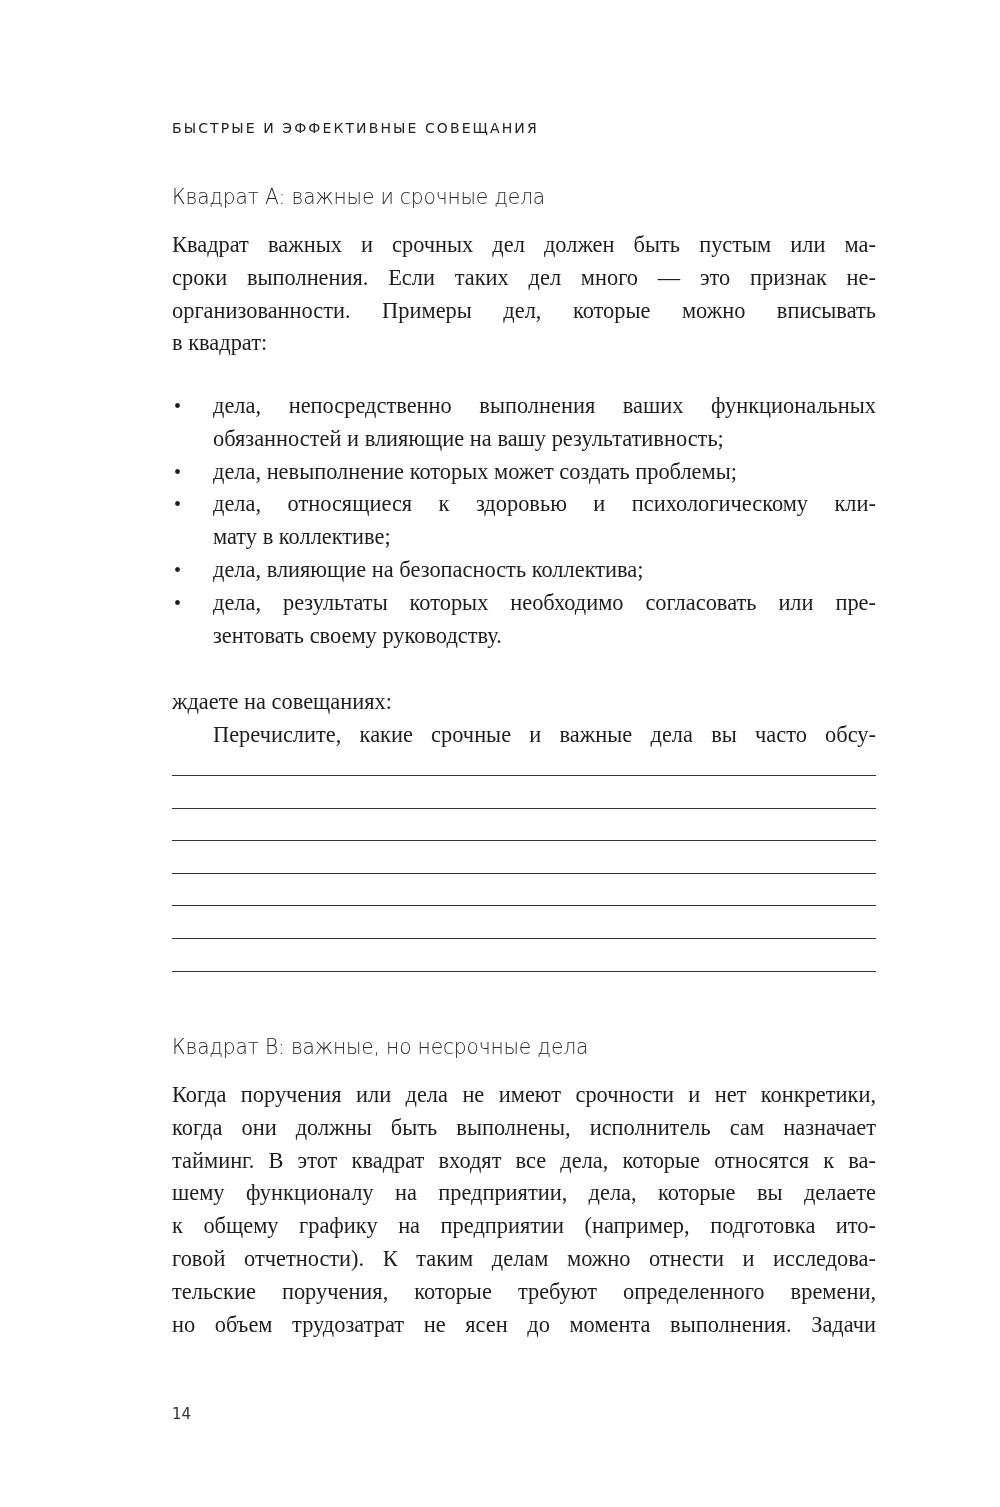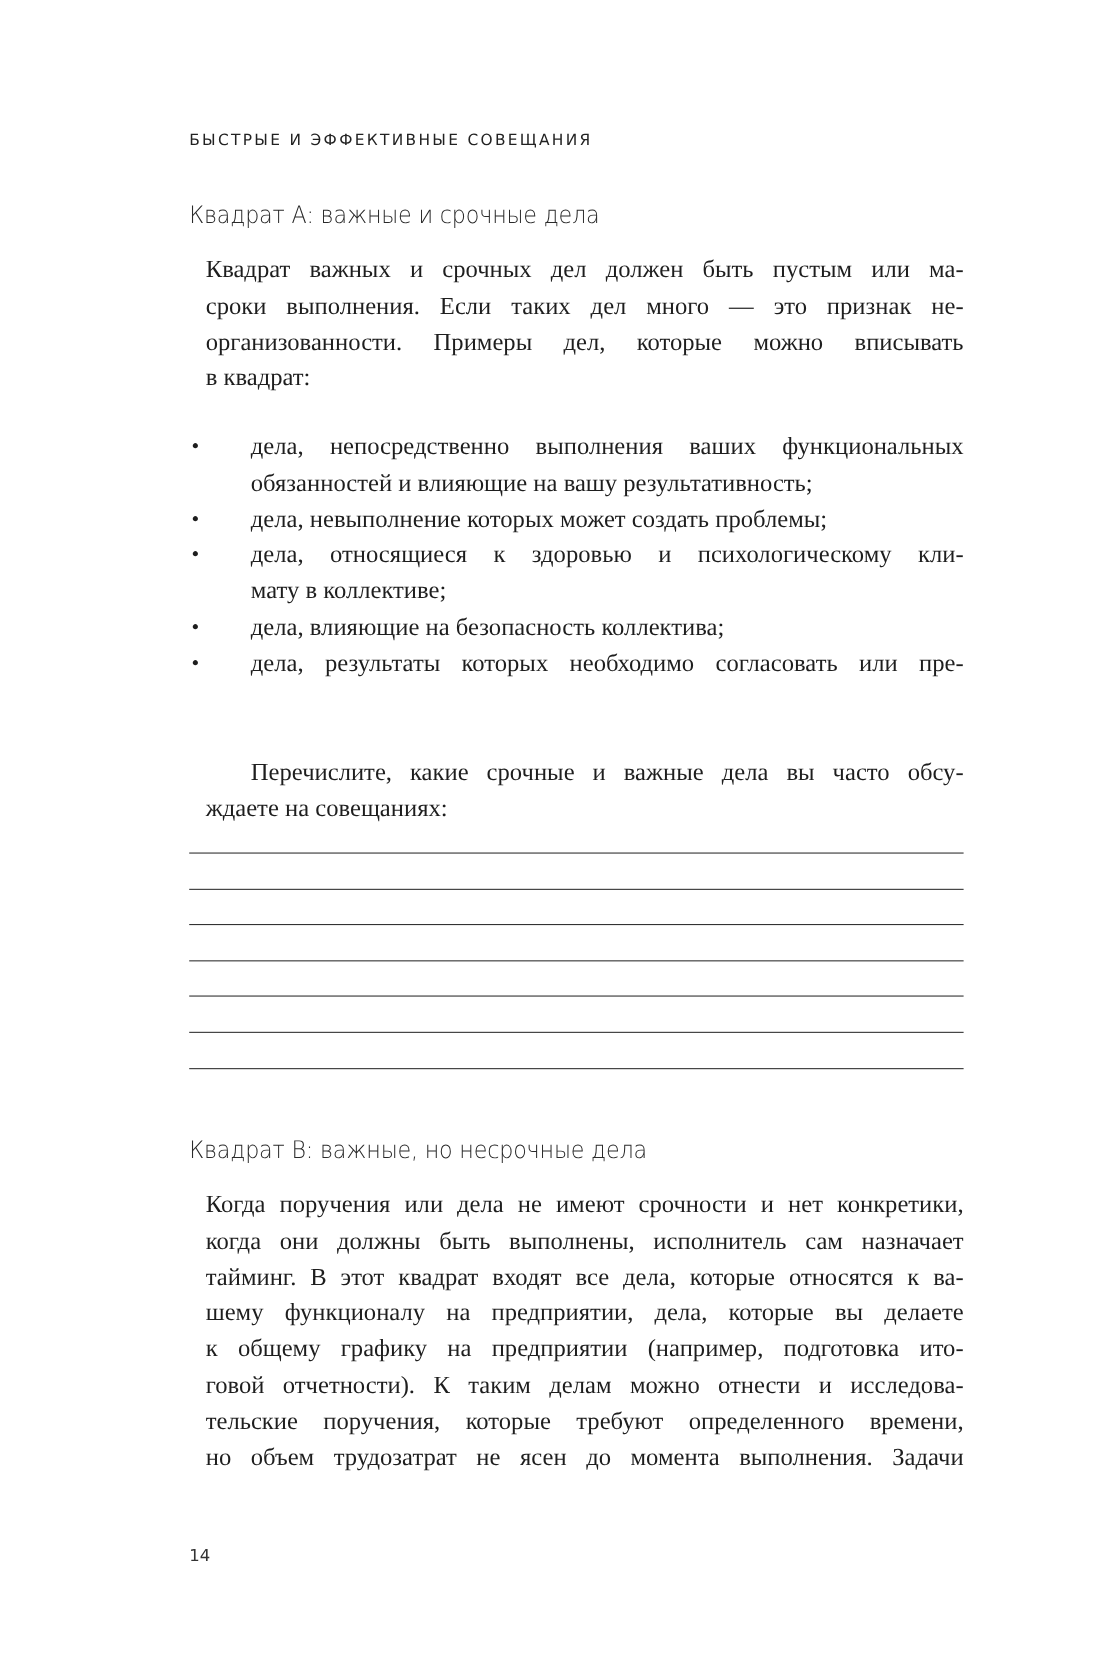--- a/index.html
+++ b/index.html
@@ -14,21 +14,21 @@
       position: absolute; left: 0;
       font-family: "DejaVu Sans", sans-serif; font-weight: 300; font-size: 22px;
       color: #2a2a2a; letter-spacing: -0.2px; transform: scaleX(0.92); transform-origin: left;
       white-space: nowrap;
     }
     .body-text {
       position: absolute; left: 0; width: 704px;
       font-family: "Liberation Serif", serif; font-size: 22.4px; line-height: 32.8px;
       color: #1e1e1e; text-align: justify;
     }
-    .line { display: block; white-space: nowrap; text-align-last: justify; text-align: justify; margin-left: 15px; }
+    .line { display: block; white-space: nowrap; text-align-last: justify; text-align: justify; }
     .line.last { text-align-last: left; }
     .bullets { position: absolute; left: 0; top: 390px; width: 704px; list-style: none; margin: 0; padding: 0; }
     .bullet { position: relative; padding-left: 41px; font-family: "Liberation Serif", serif; font-size: 22.4px; line-height: 32.8px; color: #1e1e1e; }
     .bullet-dot { position: absolute; left: 2px; top: 0; font-size: 20px; }
     .answer-lines { position: absolute; left: 0; top: 773px; width: 704px; }
     .answer-line { height: 32.6px; border-bottom: 1.5px solid #333; box-sizing: border-box; }
     .answer-line:first-child { height: 3px; }
     .page-number {
       position: absolute; left: 0; top: 1405px;
       font-family: "DejaVu Sans", sans-serif; font-weight: 400; font-size: 15px; color: #333;
@@ -64,26 +64,27 @@
       <span class="line">дела, относящиеся к здоровью и психологическому кли-</span>
       <span class="line last">мату в коллективе;</span>
     </li>
     <li class="bullet">
       <span class="bullet-dot">•</span>
       <span class="line last">дела, влияющие на безопасность коллектива;</span>
     </li>
     <li class="bullet">
       <span class="bullet-dot">•</span>
       <span class="line">дела, результаты которых необходимо согласовать или пре-</span>
+      <span class="line last">зентовать своему руководству.</span>
     </li>
   </ul>
 
   <div class="body-text" style="top:686px;">
+    <span class="line last">ждаете на совещаниях:</span>
     <span class="line" style="padding-left:41px;">Перечислите, какие срочные и важные дела вы часто обсу-</span>
-    <span class="line last">ждаете на совещаниях:</span>
   </div>
 
   <div class="answer-lines">
     <div class="answer-line"></div>
     <div class="answer-line"></div>
     <div class="answer-line"></div>
     <div class="answer-line"></div>
     <div class="answer-line"></div>
     <div class="answer-line"></div>
     <div class="answer-line"></div>

